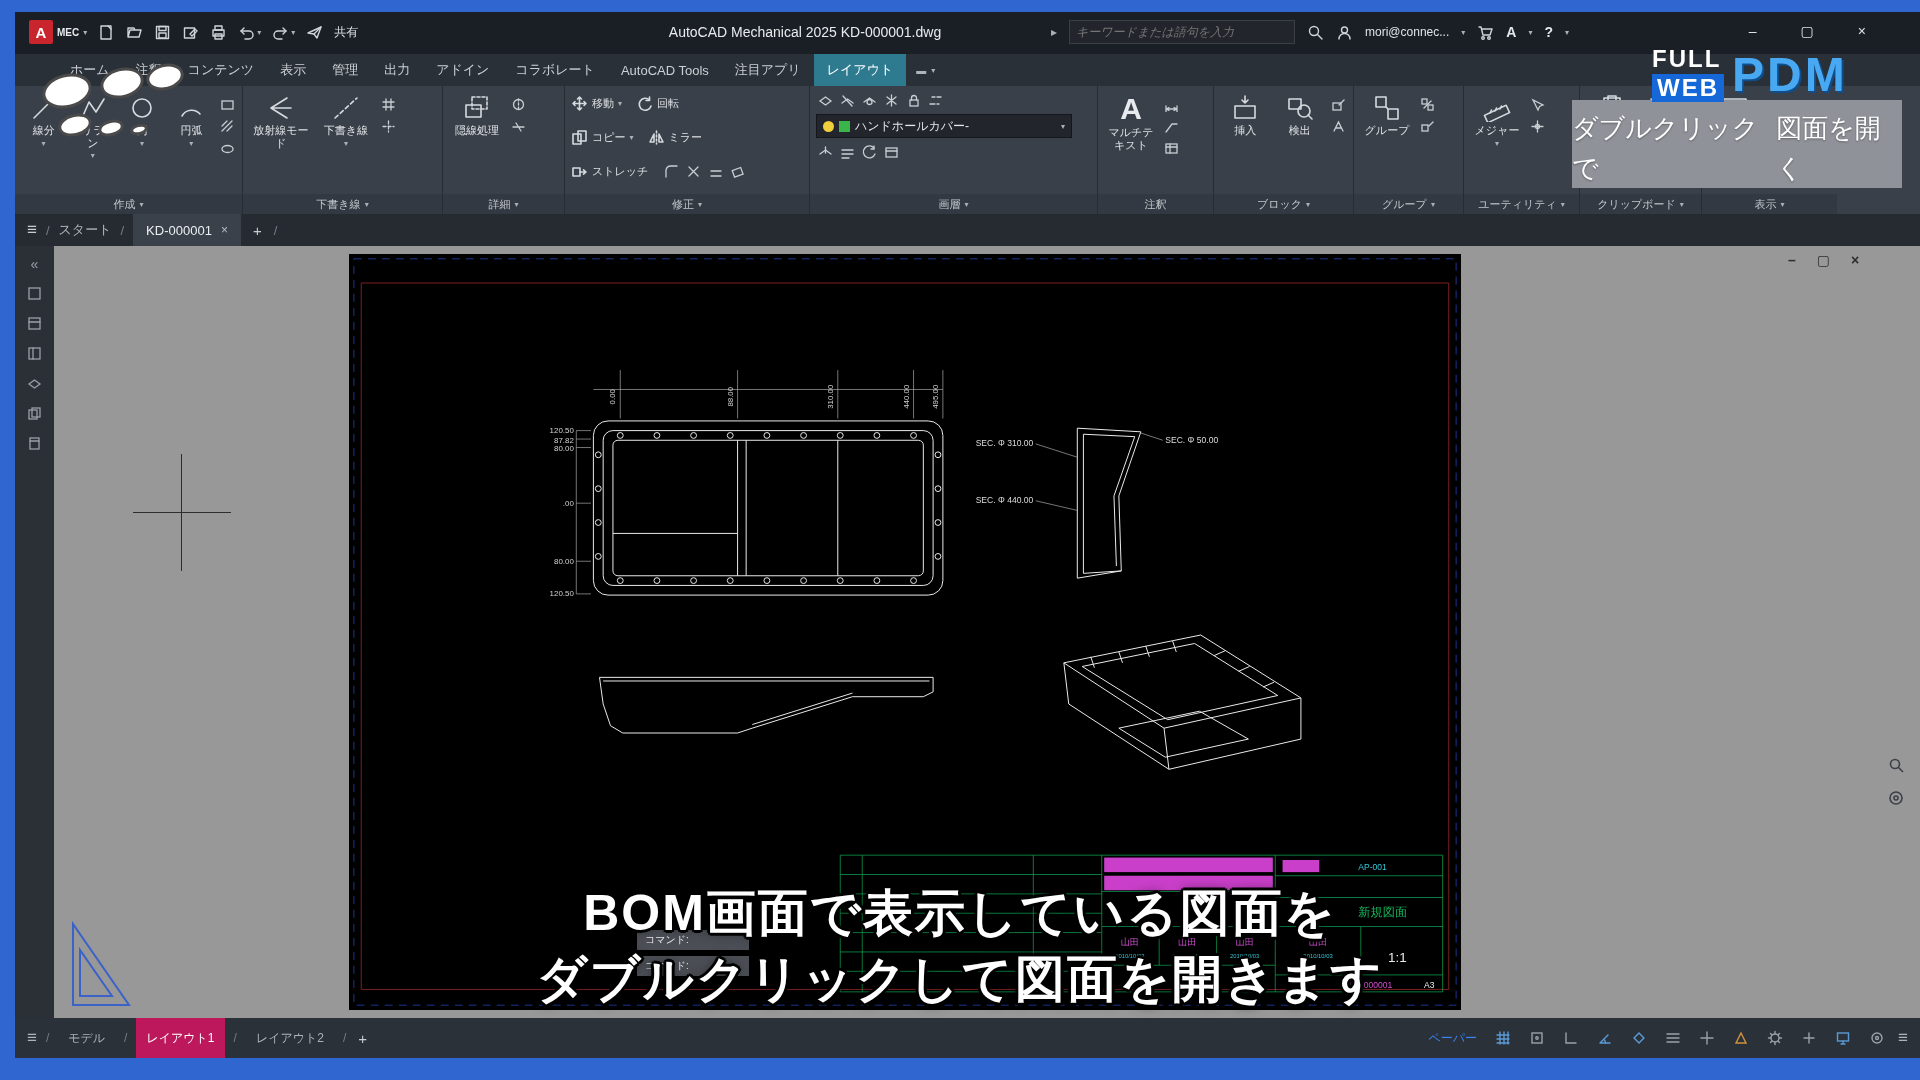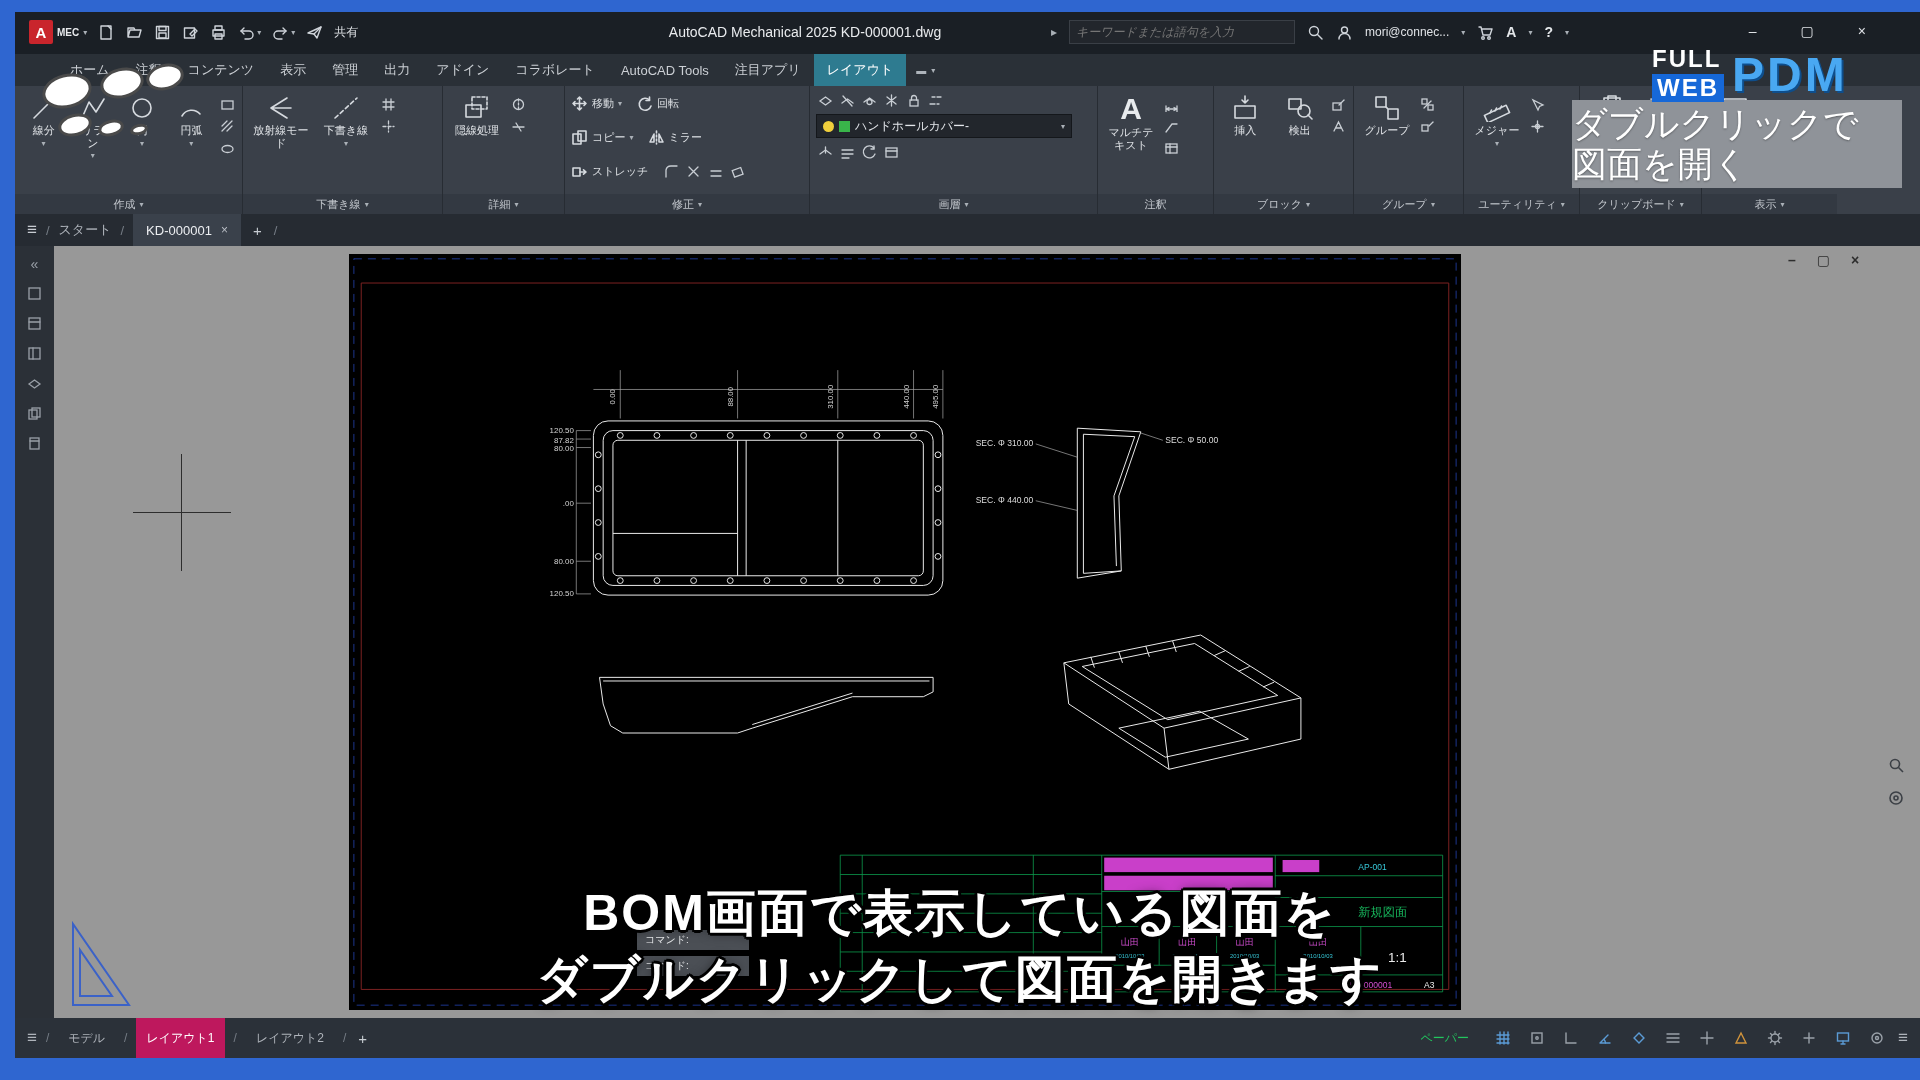--- a/index.html
+++ b/index.html
@@ -94,35 +94,35 @@
   
   .statusbar{height:40px;background:#2b3139;display:flex;align-items:center;padding:0 12px;gap:9px;color:#aeb3ba;font-size:12px;flex:0 0 auto;}
   .ltab{padding:0 10px;height:40px;display:flex;align-items:center;white-space:nowrap;}
   .ltab.active{background:#be185d;color:#fff;}
   .sb-right{margin-left:auto;display:flex;align-items:center;gap:8px;}
   .sbi{width:26px;height:24px;display:flex;align-items:center;justify-content:center;}
   .sbi svg{width:16px;height:16px;}
   .sbi svg *{stroke:#9aa1a9;fill:none;stroke-width:1.4;stroke-linecap:round;}
   .sbi.on svg *{stroke:#5b9bd5;}
   .sbi.warm svg *{stroke:#d0933c;}
-  .spacelbl{color:#22c55e;margin-right:13px;}
+  .spacelbl{color:#3b82f6;margin-right:5px;}
 
   
   .connected{position:absolute;left:42px;top:56px;width:560px;height:100px;z-index:40;pointer-events:none;}
   .cdot{position:absolute;background:#fff;border:3px solid #4a4a4a;border-radius:50%;transform:rotate(-14deg);}
   .ctext{position:absolute;left:122px;top:10px;font-size:42px;font-weight:bold;font-style:italic;color:#fff;letter-spacing:3px;
     text-shadow:-2px 0 0 #3c3c3c,2px 0 0 #3c3c3c,0 -2px 0 #3c3c3c,0 2px 0 #3c3c3c,3px 4px 2px rgba(0,0,0,.45);}
 
   .fullweb{position:absolute;left:1652px;top:46px;display:flex;align-items:center;gap:8px;z-index:85;}
   .fw-col{display:flex;flex-direction:column;gap:2px;align-items:stretch;}
   .fw-full{color:#fff;font-weight:bold;font-size:24px;letter-spacing:2px;line-height:26px;}
   .fw-web{color:#fff;font-weight:bold;font-size:24px;line-height:28px;background:#1668d8;padding:0 5px;letter-spacing:2px;}
   .fw-pdm{font-size:48px;font-weight:bold;color:#49a8f2;letter-spacing:3px;text-shadow:2px 2px 0 #0e4e8c;}
 
-  .tipoverlay{position:absolute;left:1572px;top:100px;width:330px;height:88px;background:#8f9399;z-index:80;display:flex;flex-direction:column;align-items:flex-start;justify-content:center;color:#fff;font-size:35px;line-height:40px;text-shadow:0 1px 2px rgba(0,0,0,.35);}
+  .tipoverlay{position:absolute;left:1572px;top:100px;width:330px;height:88px;background:#8f9399;z-index:80;display:flex;flex-direction:row;align-items:flex-end;justify-content:center;color:#fff;font-size:26px;line-height:40px;text-shadow:0 1px 2px rgba(0,0,0,.35);}
 
   .cap{position:absolute;left:0;width:1920px;text-align:center;font-size:50px;font-weight:bold;color:#fff;z-index:60;letter-spacing:2px;
     text-shadow:-3px 0 0 #000,3px 0 0 #000,0 -3px 0 #000,0 3px 0 #000,-2px -2px 0 #000,2px -2px 0 #000,-2px 2px 0 #000,2px 2px 0 #000,0 0 12px rgba(0,0,0,.7);}
   .cap1{top:880px;}
   .cap2{top:946px;}
 </style>
 </head>
 <body>
 
 <div id="app">

